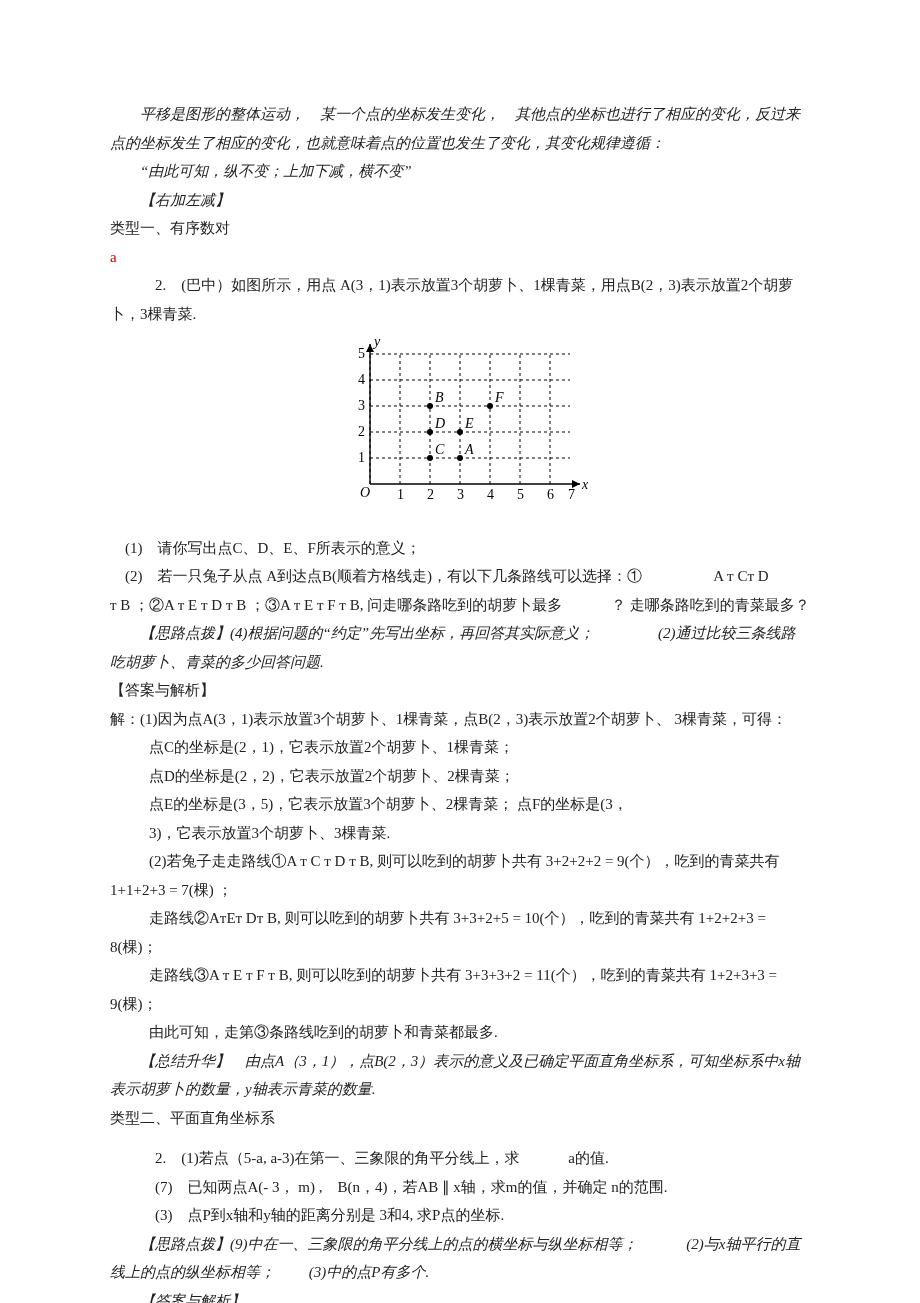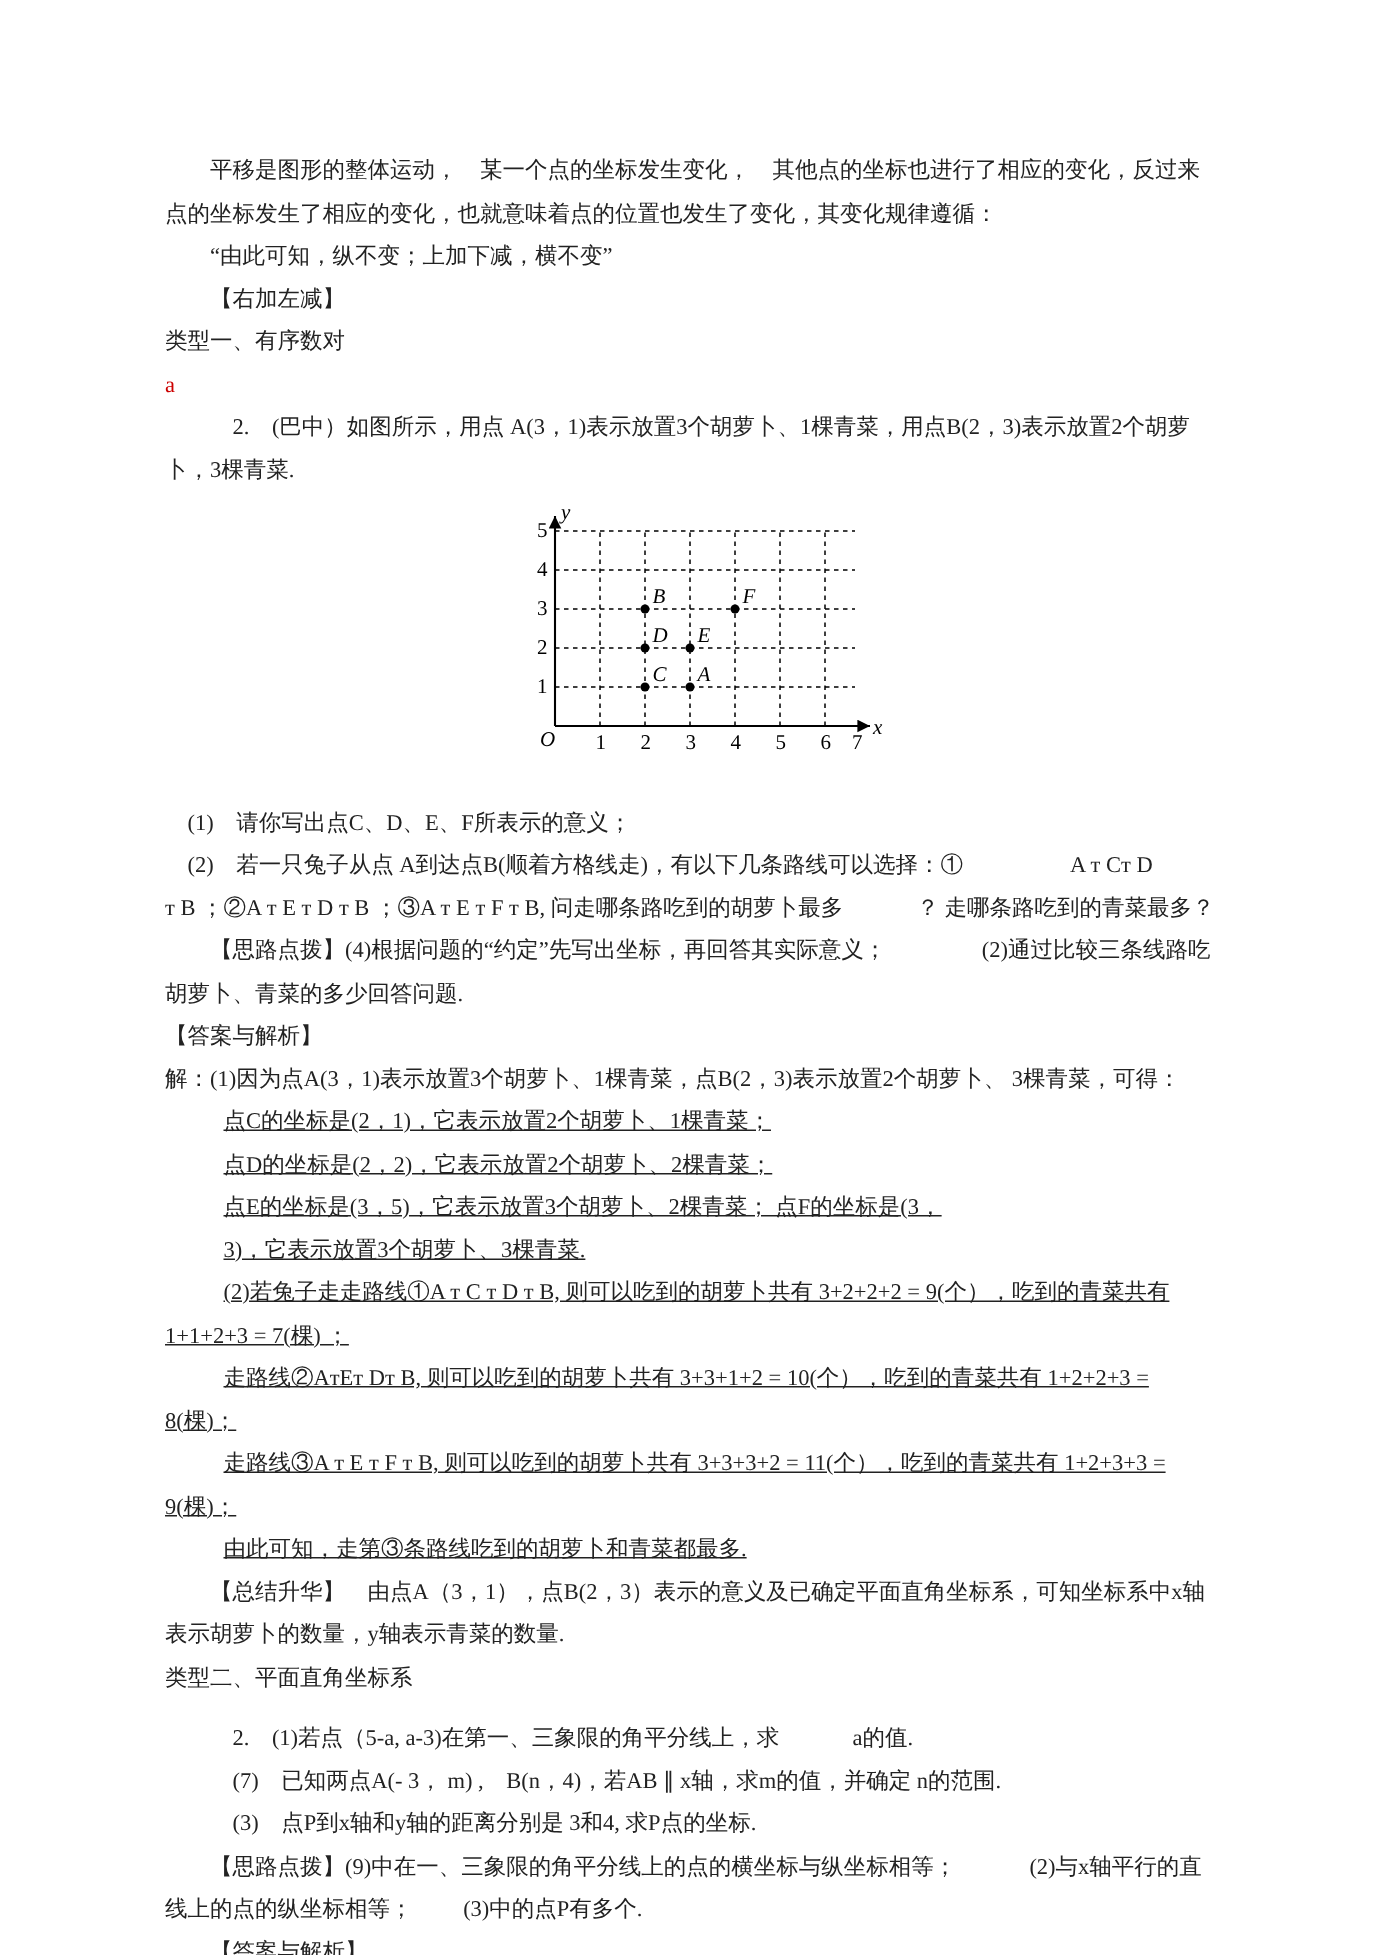--- a/index.html
+++ b/index.html
@@ -7,23 +7,23 @@
     padding: 100px 110px 60px 110px;
     font-family: "SimSun", "宋体", serif;
     font-size: 15px;
     line-height: 1.9;
     color: #222;
     width: 920px;
     box-sizing: border-box;
     background: #fff;
   }
   p { margin: 0; }
-  .indent1 { text-indent: 2em; }
+  .indent1 { text-indent: 2em; font-style: italic; }
   .indent2 { text-indent: 3em; }
-  .indent3 { text-indent: 2.6em; text-decoration: underline; }
+  .indent3 { text-indent: 2.6em; }
   .red { color: #c00; }
   .chart-wrap { text-align: center; margin: 6px 0 10px 0; }
   svg text { font-family: "Times New Roman", serif; font-style: italic; font-size: 14px; }
   svg text.num { font-style: normal; }
 </style>
 </head>
 <body>
 
 <p class="indent1">平移是图形的整体运动，　某一个点的坐标发生变化，　其他点的坐标也进行了相应的变化，反过来点的坐标发生了相应的变化，也就意味着点的位置也发生了变化，其变化规律遵循：</p>
 <p class="indent1">“由此可知，纵不变；上加下减，横不变”</p>
@@ -105,21 +105,21 @@
   <span>【思路点拨】(4)根据问题的“约定”先写出坐标，再回答其实际意义；</span>
   <span style="margin-left:4em">(2)通过比较三条线路吃胡萝卜、青菜的多少回答问题.</span>
 </p>
 <p>【答案与解析】</p>
 <p>解：(1)因为点A(3，1)表示放置3个胡萝卜、1棵青菜，点B(2，3)表示放置2个胡萝卜、 3棵青菜，可得：</p>
 <p class="indent3">点C的坐标是(2，1)，它表示放置2个胡萝卜、1棵青菜；</p>
 <p class="indent3">点D的坐标是(2，2)，它表示放置2个胡萝卜、2棵青菜；</p>
 <p class="indent3">点E的坐标是(3，5)，它表示放置3个胡萝卜、2棵青菜； 点F的坐标是(3，</p>
 <p class="indent3">3)，它表示放置3个胡萝卜、3棵青菜.</p>
 <p class="indent3">(2)若兔子走走路线①A т C т D т B, 则可以吃到的胡萝卜共有 3+2+2+2 = 9(个），吃到的青菜共有1+1+2+3 = 7(棵) ；</p>
-<p class="indent3">走路线②AтEт Dт B, 则可以吃到的胡萝卜共有 3+3+1+2 = 10(个），吃到的青菜共有 1+2+2+3 = 8(棵)；</p>
+<p class="indent3">走路线②AтEт Dт B, 则可以吃到的胡萝卜共有 3+3+2+5 = 10(个），吃到的青菜共有 1+2+2+3 = 8(棵)；</p>
 <p class="indent3">走路线③A т E т F т B, 则可以吃到的胡萝卜共有 3+3+3+2 = 11(个），吃到的青菜共有 1+2+3+3 = 9(棵)；</p>
 <p class="indent3">由此可知，走第③条路线吃到的胡萝卜和青菜都最多.</p>
 <p class="indent1">【总结升华】　由点A（3，1），点B(2，3）表示的意义及已确定平面直角坐标系，可知坐标系中x轴表示胡萝卜的数量，y轴表示青菜的数量.</p>
 <p>类型二、平面直角坐标系</p>
 <p style="height:12px"></p>
 <p class="indent2">
   <span>2.　(1)若点（5-a,  a-3)在第一、三象限的角平分线上，求</span>
   <span style="margin-left:3em">a的值.</span>
 </p>
 <p class="indent2">(7)　已知两点A(- 3， m) ,　B(n，4)，若AB ∥  x轴，求m的值，并确定 n的范围.</p>

